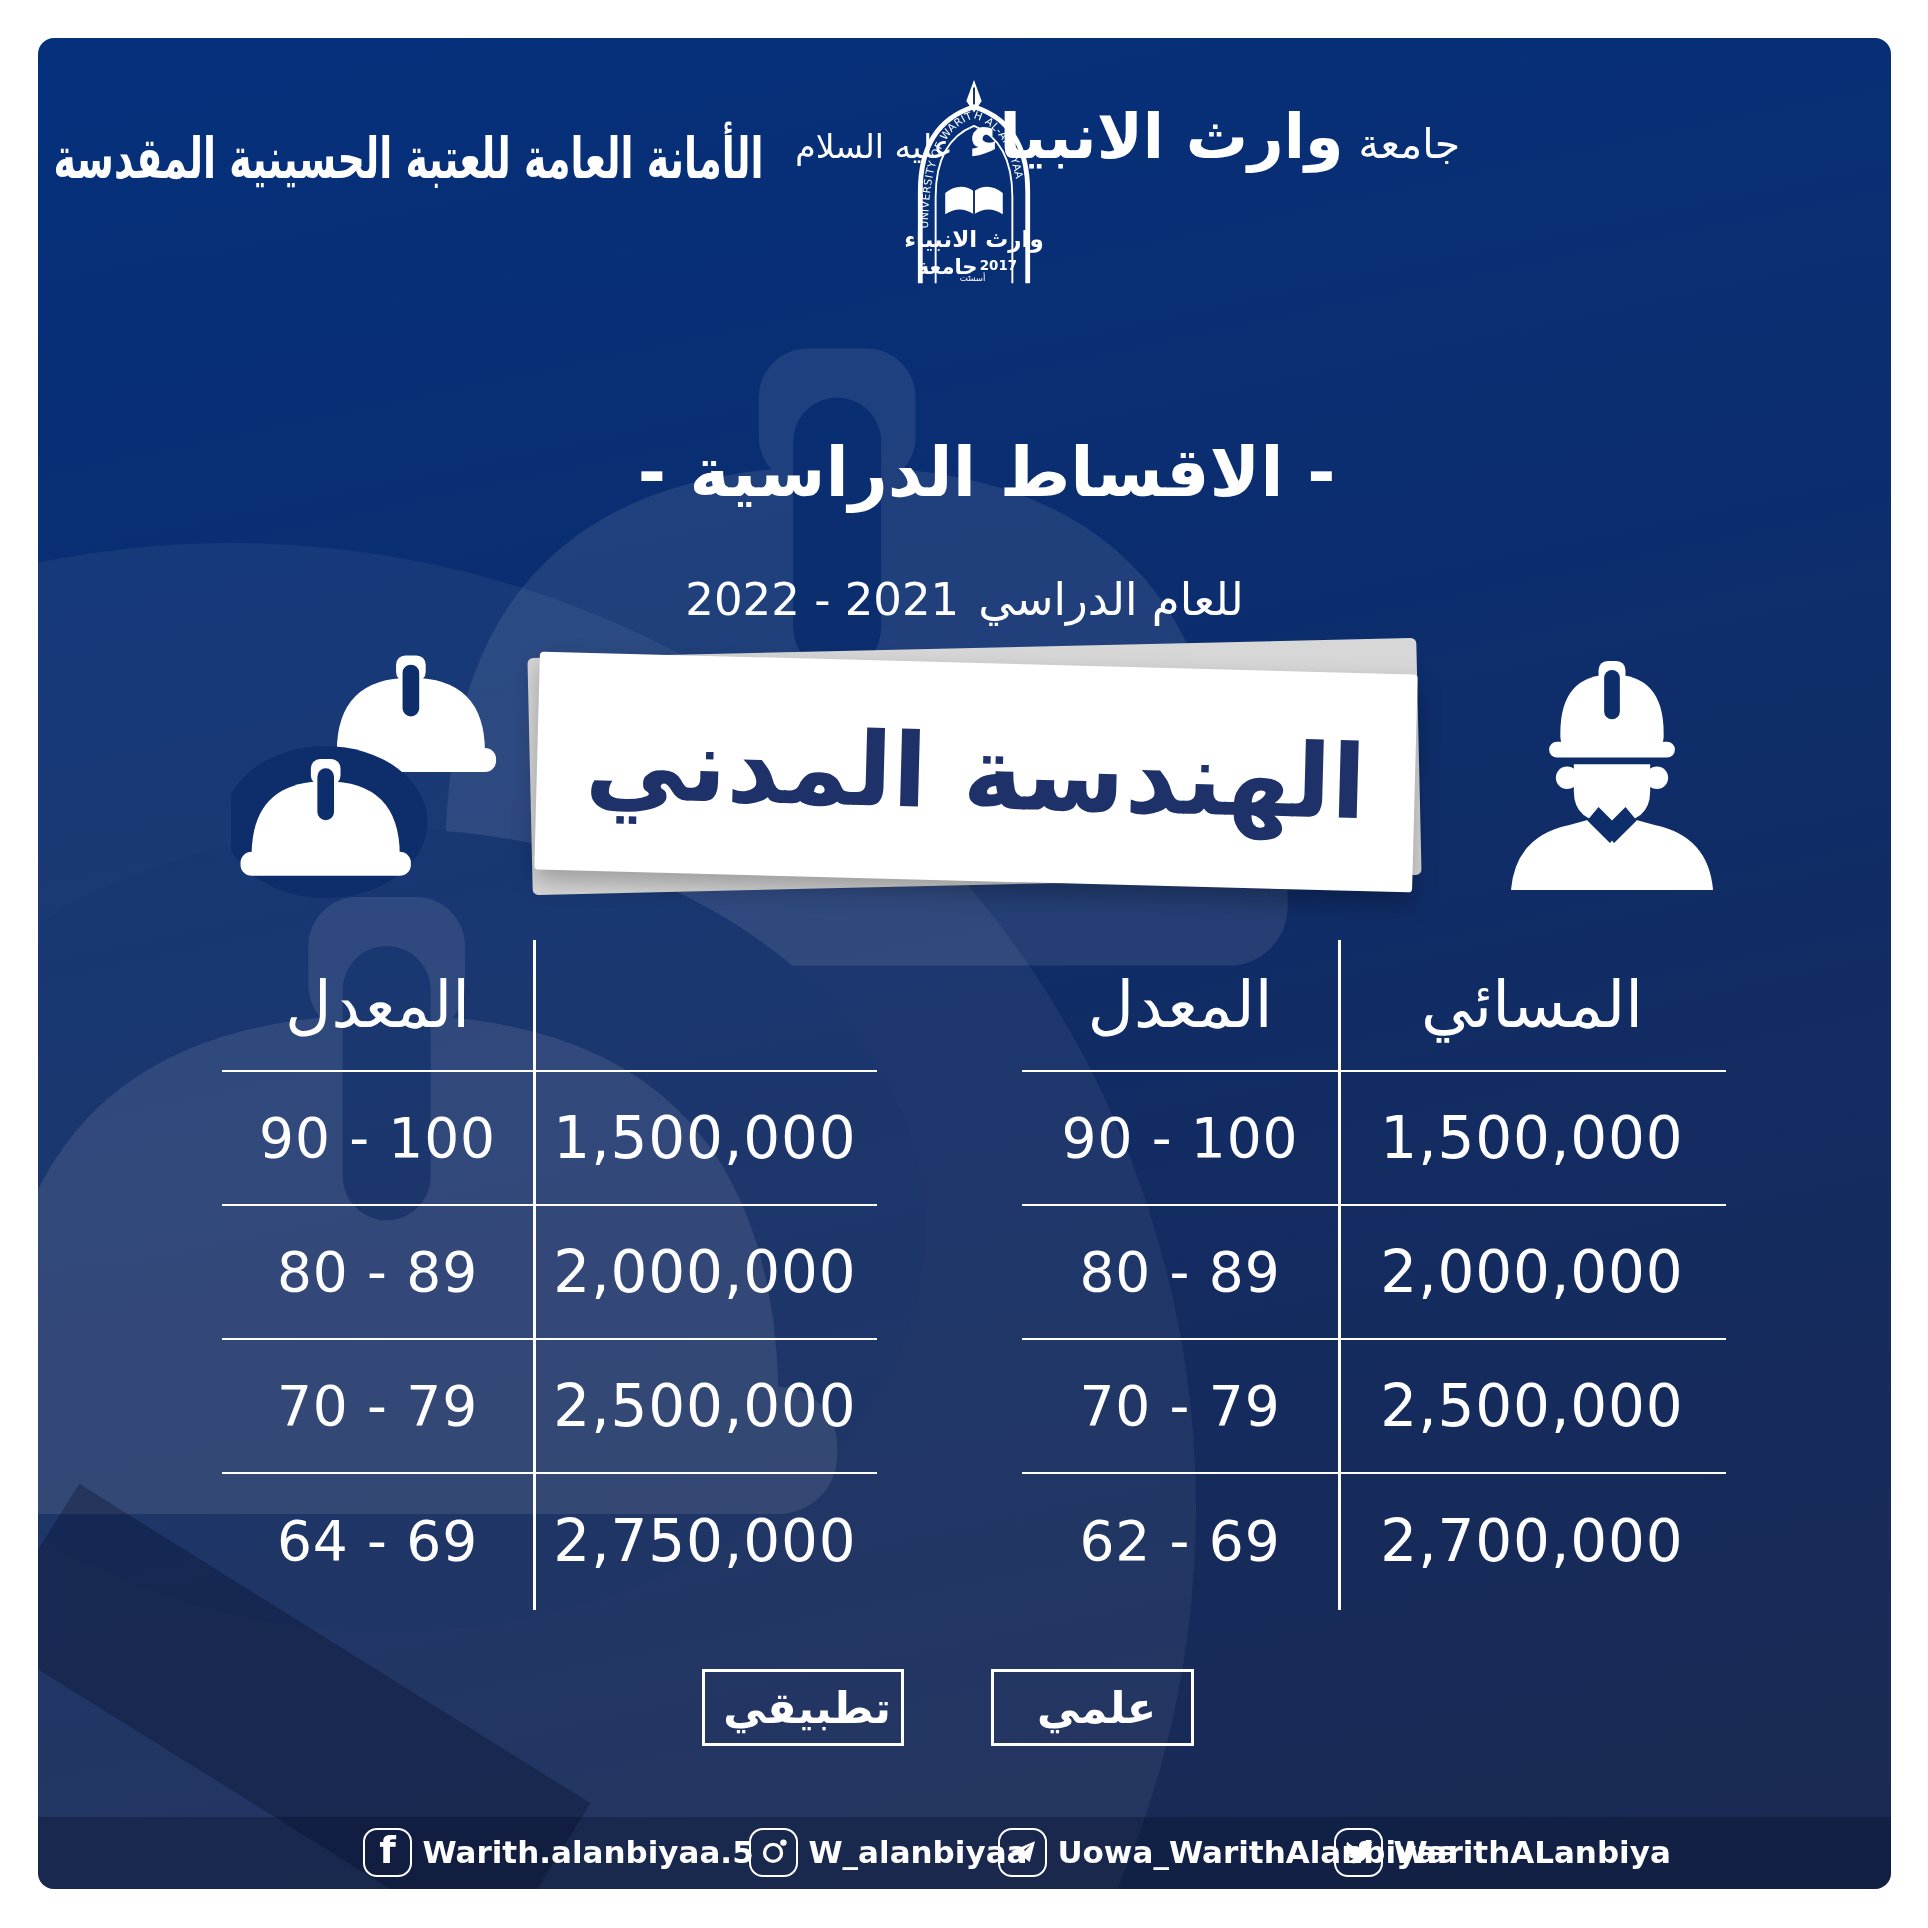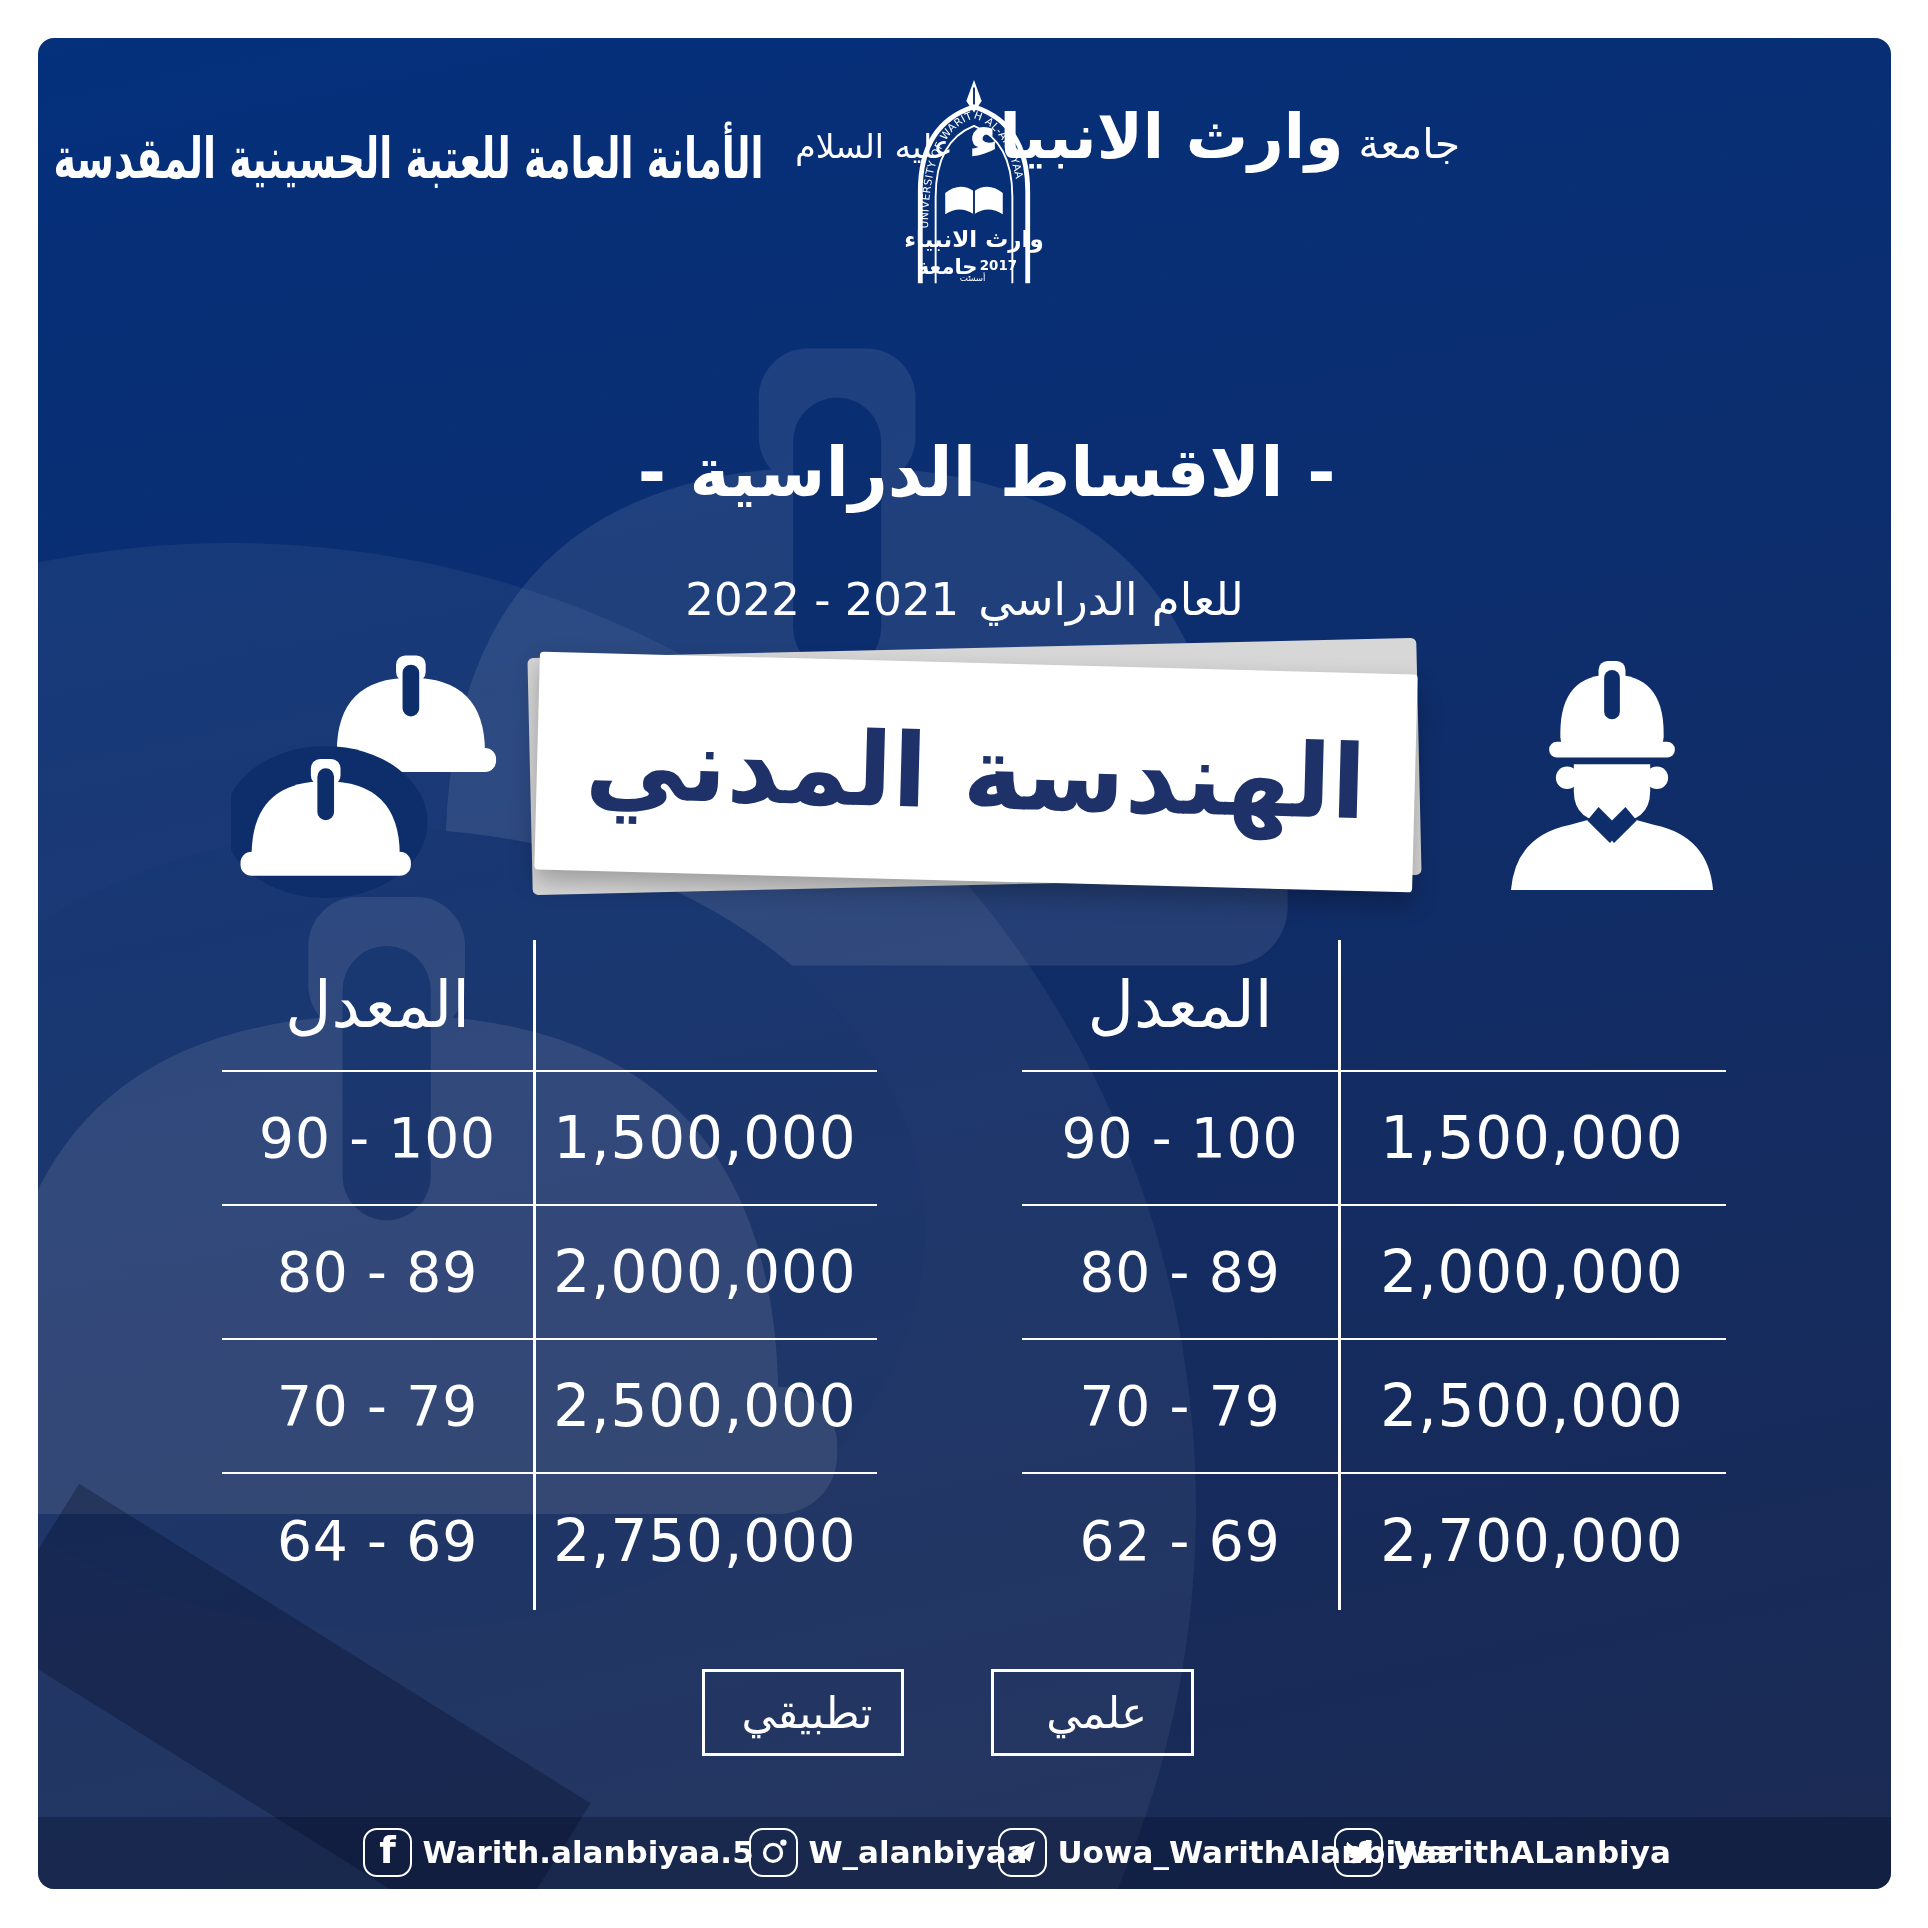--- a/index.html
+++ b/index.html
@@ -59,23 +59,23 @@
   .t-row.t-head { height:132px; }
   .t-row.bordered { border-bottom:2.8px solid #ffffff; }
   .cell { display:flex; align-items:center; justify-content:center; }
   .head-cell { font-size:64px; }
   .range-cell { font-size:55px; direction:ltr; letter-spacing:0.9px; }
   .price-cell { font-size:58px; direction:ltr; letter-spacing:0.9px; }
   .vline { position:absolute; top:0; bottom:0; width:2.8px; background:#ffffff; }
   .table-morning .vline { left:311px; }
   .table-evening .vline { left:316px; }
   
-  .track-btn { position:absolute; top:1631px; height:87px; border:3.8px solid #ffffff;
+  .track-btn { position:absolute; top:1631px; height:77px; border:3.8px solid #ffffff;
                background:transparent; color:#ffffff; font-family:inherit;
-               font-size:43px; font-weight:normal; direction:rtl;
+               font-size:43px; font-weight:bold; direction:rtl;
                display:flex; align-items:center; justify-content:center; cursor:pointer;padding-left:8px; }
   .btn-applied { left:664px; width:202px; }
   .btn-scientific { left:953px; width:203px; }
   
   .footer-band { position:absolute; left:0; right:0; bottom:0; height:72px;
                  background:rgba(0,10,34,0.30); }
   .social-item { position:absolute; bottom:11.3px; height:51px;
                  display:flex; align-items:center; gap:10.4px;
                  color:#ffffff; font-weight:bold; font-size:31px; cursor:pointer; }
   .social-facebook { left:325px; } .social-instagram { left:687px;margin-left:24px; }
@@ -194,20 +194,21 @@
       <div class="t-row">
         <div class="cell range-cell">64 - 69</div>
         <div class="cell price-cell">2,750,000</div>
       </div>
       <div class="vline"></div>
     </div>
 
     <div class="fee-table table-evening">
       <div class="t-row t-head bordered">
         <div class="cell head-cell">المعدل</div>
+        <div class="cell head-cell">المسائي</div>
       </div>
       <div class="t-row bordered">
         <div class="cell range-cell">90 - 100</div>
         <div class="cell price-cell">1,500,000</div>
       </div>
       <div class="t-row bordered">
         <div class="cell range-cell">80 - 89</div>
         <div class="cell price-cell">2,000,000</div>
       </div>
       <div class="t-row bordered">

